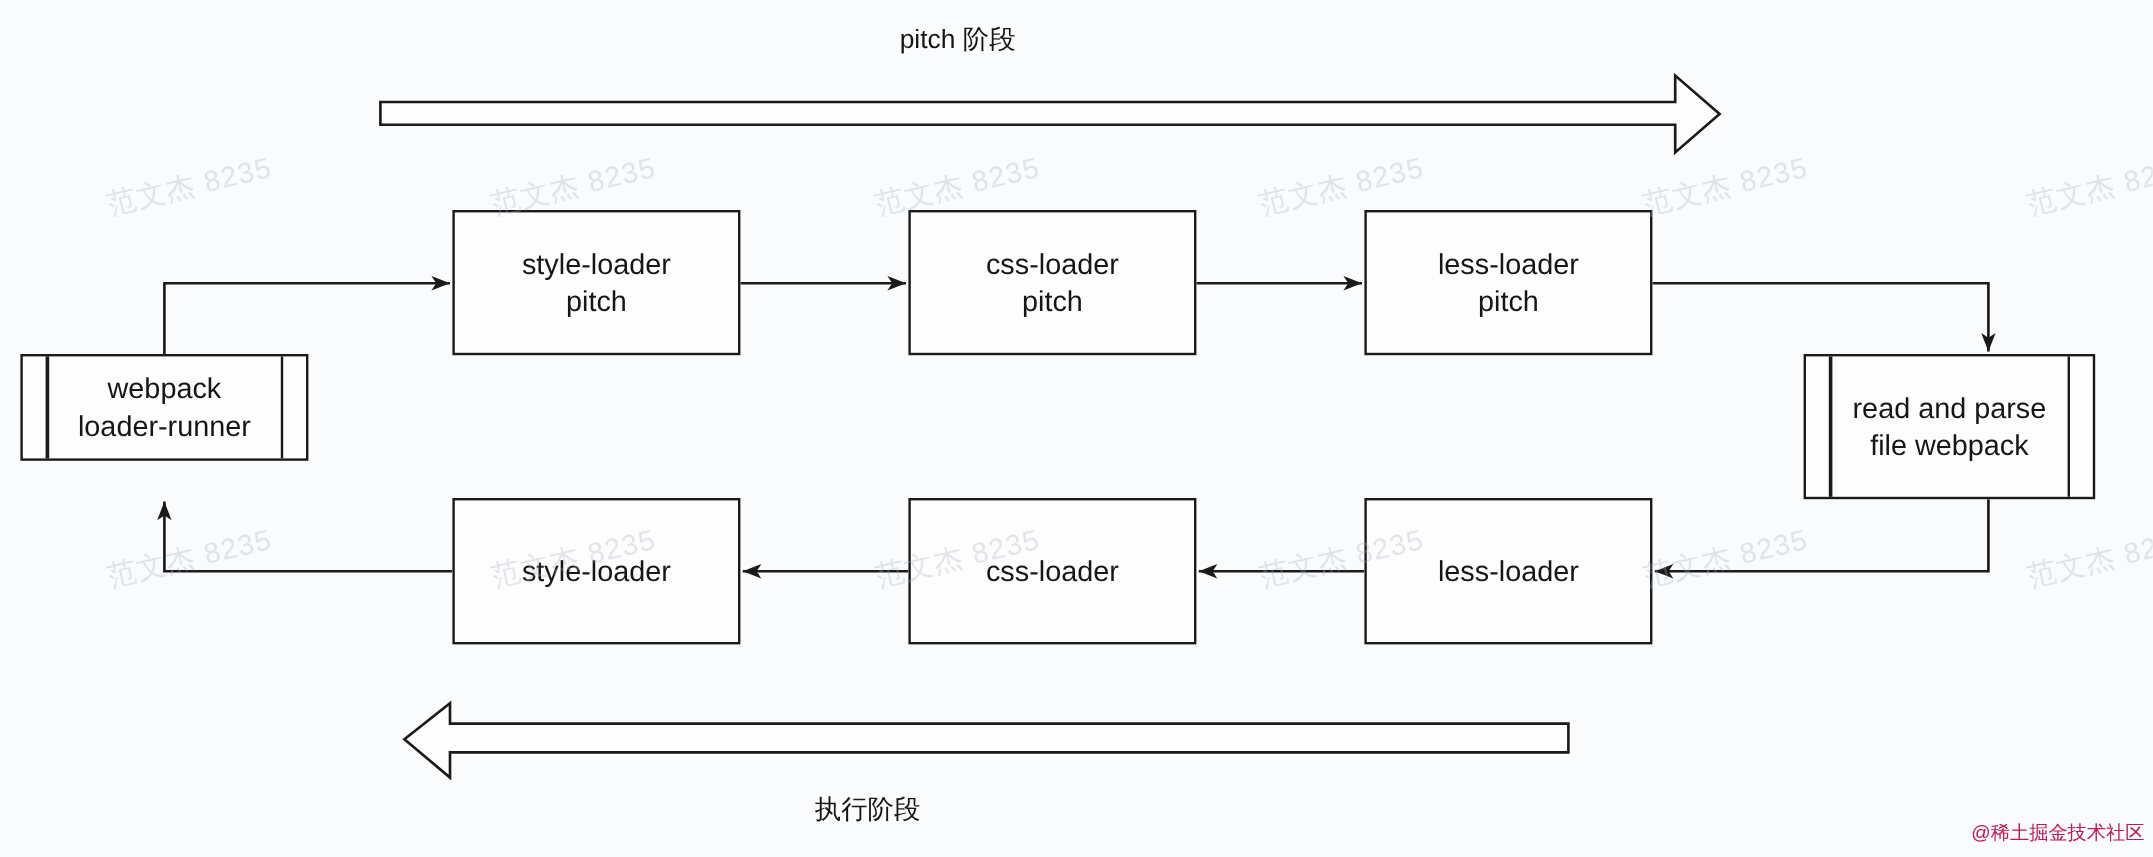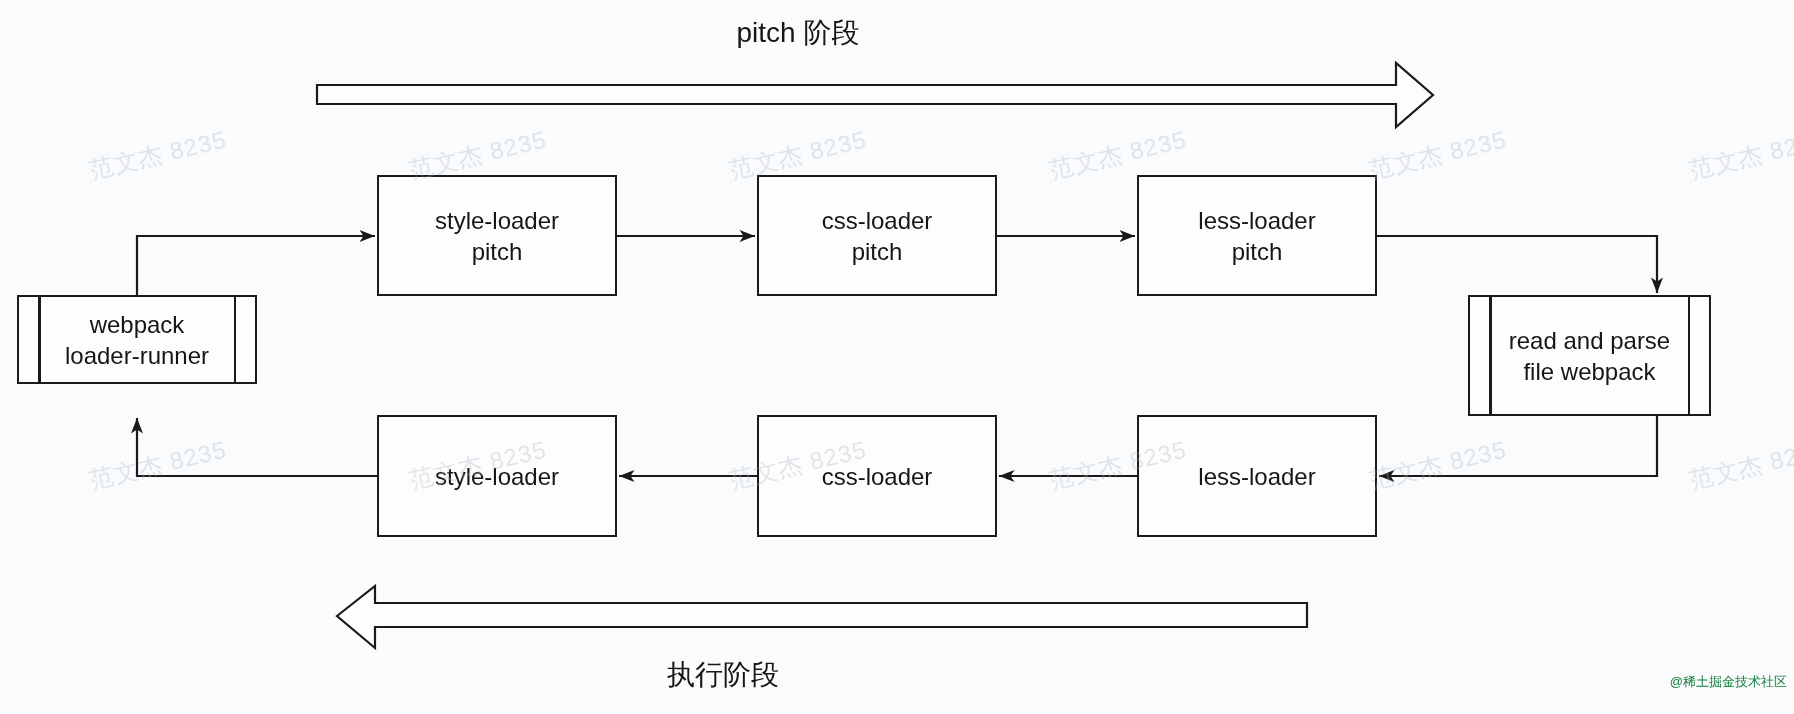--- a/index.html
+++ b/index.html
@@ -13,32 +13,32 @@
   .node{
     position:absolute;z-index:2;box-sizing:border-box;
     display:flex;flex-direction:column;align-items:center;justify-content:center;
     background:#fdfdfe;border:2.5px solid #1a1a1a;
     font-size:24px;line-height:31px;white-space:nowrap;
   }
   .node .bar{position:absolute;top:0;bottom:0;width:2.5px;background:#1a1a1a;}
   .bar-l{left:19px;}
   .bar-r{right:19px;}
   .phase-label{
-    position:absolute;z-index:3;font-size:28px;color:#161616;white-space:nowrap;
+    position:absolute;z-index:3;font-size:22px;color:#161616;white-space:nowrap;
     transform:translate(-50%,-50%);
   }
   .watermark{
     position:absolute;z-index:5;font-size:24px;letter-spacing:1px;white-space:nowrap;
     color:rgba(168,180,192,0.32);
     transform:translate(-50%,-50%) rotate(-13deg);
     pointer-events:none;
   }
   .credit{
-    position:absolute;z-index:4;right:7px;bottom:23px;
-    font-size:13px;color:#15803d;white-space:nowrap;
+    position:absolute;z-index:4;right:7px;bottom:9px;
+    font-size:16px;color:#be185d;white-space:nowrap;
   }
 </style>
 </head>
 <body>
 
 <div class="canvas">
 
   <svg class="wires" width="1794" height="714" viewBox="0 0 1794 714">
     <defs>
       <marker id="ah" markerWidth="18" markerHeight="14" refX="16" refY="6.5" orient="auto" markerUnits="userSpaceOnUse">
@@ -62,21 +62,21 @@
 
   <div class="phase-label" style="left:798px;top:33px;">pitch 阶段</div>
   <div class="phase-label" style="left:723px;top:675px;">执行阶段</div>
 
   <div class="node" style="left:17px;top:295px;width:240px;height:89px;">
     <i class="bar bar-l"></i>
     <i class="bar bar-r"></i>
     <span>webpack</span>
     <span>loader-runner</span>
   </div>
-  <div class="node" style="left:1468px;top:295px;width:243px;height:121px;">
+  <div class="node" style="left:1503px;top:295px;width:243px;height:121px;">
     <i class="bar bar-l"></i>
     <i class="bar bar-r"></i>
     <span>read and parse</span>
     <span>file webpack</span>
   </div>
 
   <div class="node" style="left:377px;top:175px;width:240px;height:121px;">
     <span>style-loader</span>
     <span>pitch</span>
   </div>

